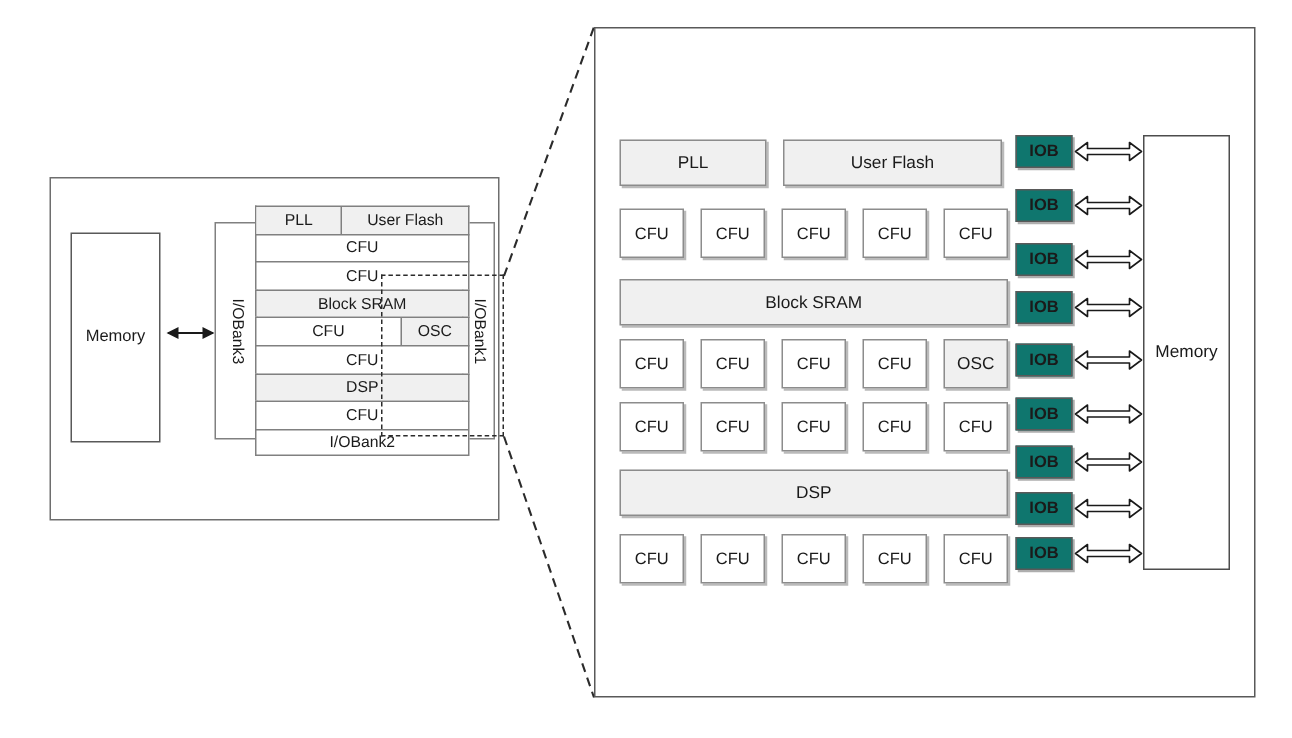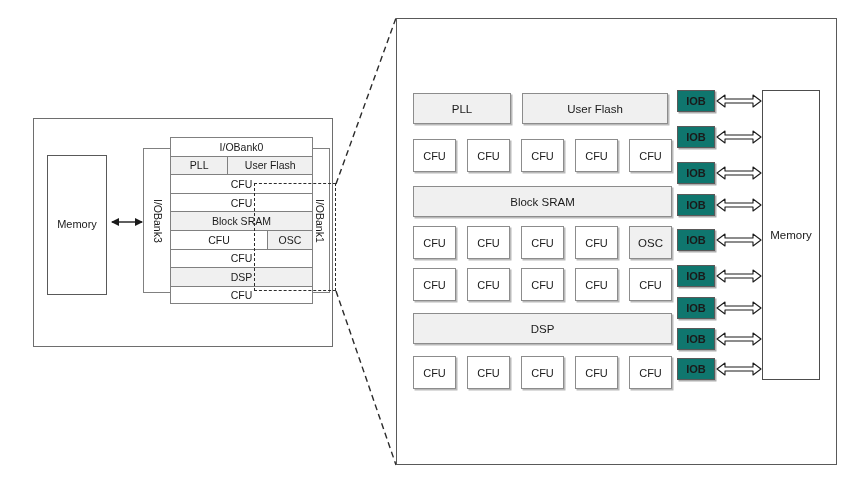--- a/index.html
+++ b/index.html
@@ -154,23 +154,20 @@
 
 <div class="abs box" id="left-iobank3-col">
   <span class="vlabel">I/OBank3</span>
 </div>
 
 <div class="abs box" id="left-iobank1-col">
   <span class="vlabel">I/OBank1</span>
 </div>
 
 <div class="abs" id="left-stack">
-  <div class="lrow">
-    <span>I/OBank0</span>
-  </div>
 
   <div class="lrow split">
     <div class="lcell shade-light" style="width:40%;background:#f0f0f0;">
       <span>PLL</span>
     </div>
     <div class="lcell divider" style="width:60%;background:#f0f0f0;">
       <span>User Flash</span>
     </div>
   </div>
 
@@ -196,20 +193,23 @@
   <div class="lrow">
     <span>CFU</span>
   </div>
   <div class="lrow shade">
     <span>DSP</span>
   </div>
   <div class="lrow">
     <span>CFU</span>
   </div>
 
+  <div class="lrow">
+    <span>I/OBank2</span>
+  </div>
 </div>
 
 <div class="abs" id="left-dashed-rect"></div>
 
 <svg class="abs" id="callouts" viewBox="0 0 861 492">
   <path d="M 336 184 L 396 18" stroke="#2b2b2b" stroke-width="1.4" fill="none" stroke-dasharray="6,4"></path>
   <path d="M 336 291 L 396 465" stroke="#2b2b2b" stroke-width="1.4" fill="none" stroke-dasharray="6,4"></path>
 </svg>
 
 <div class="abs box thick" id="right-panel"></div>

